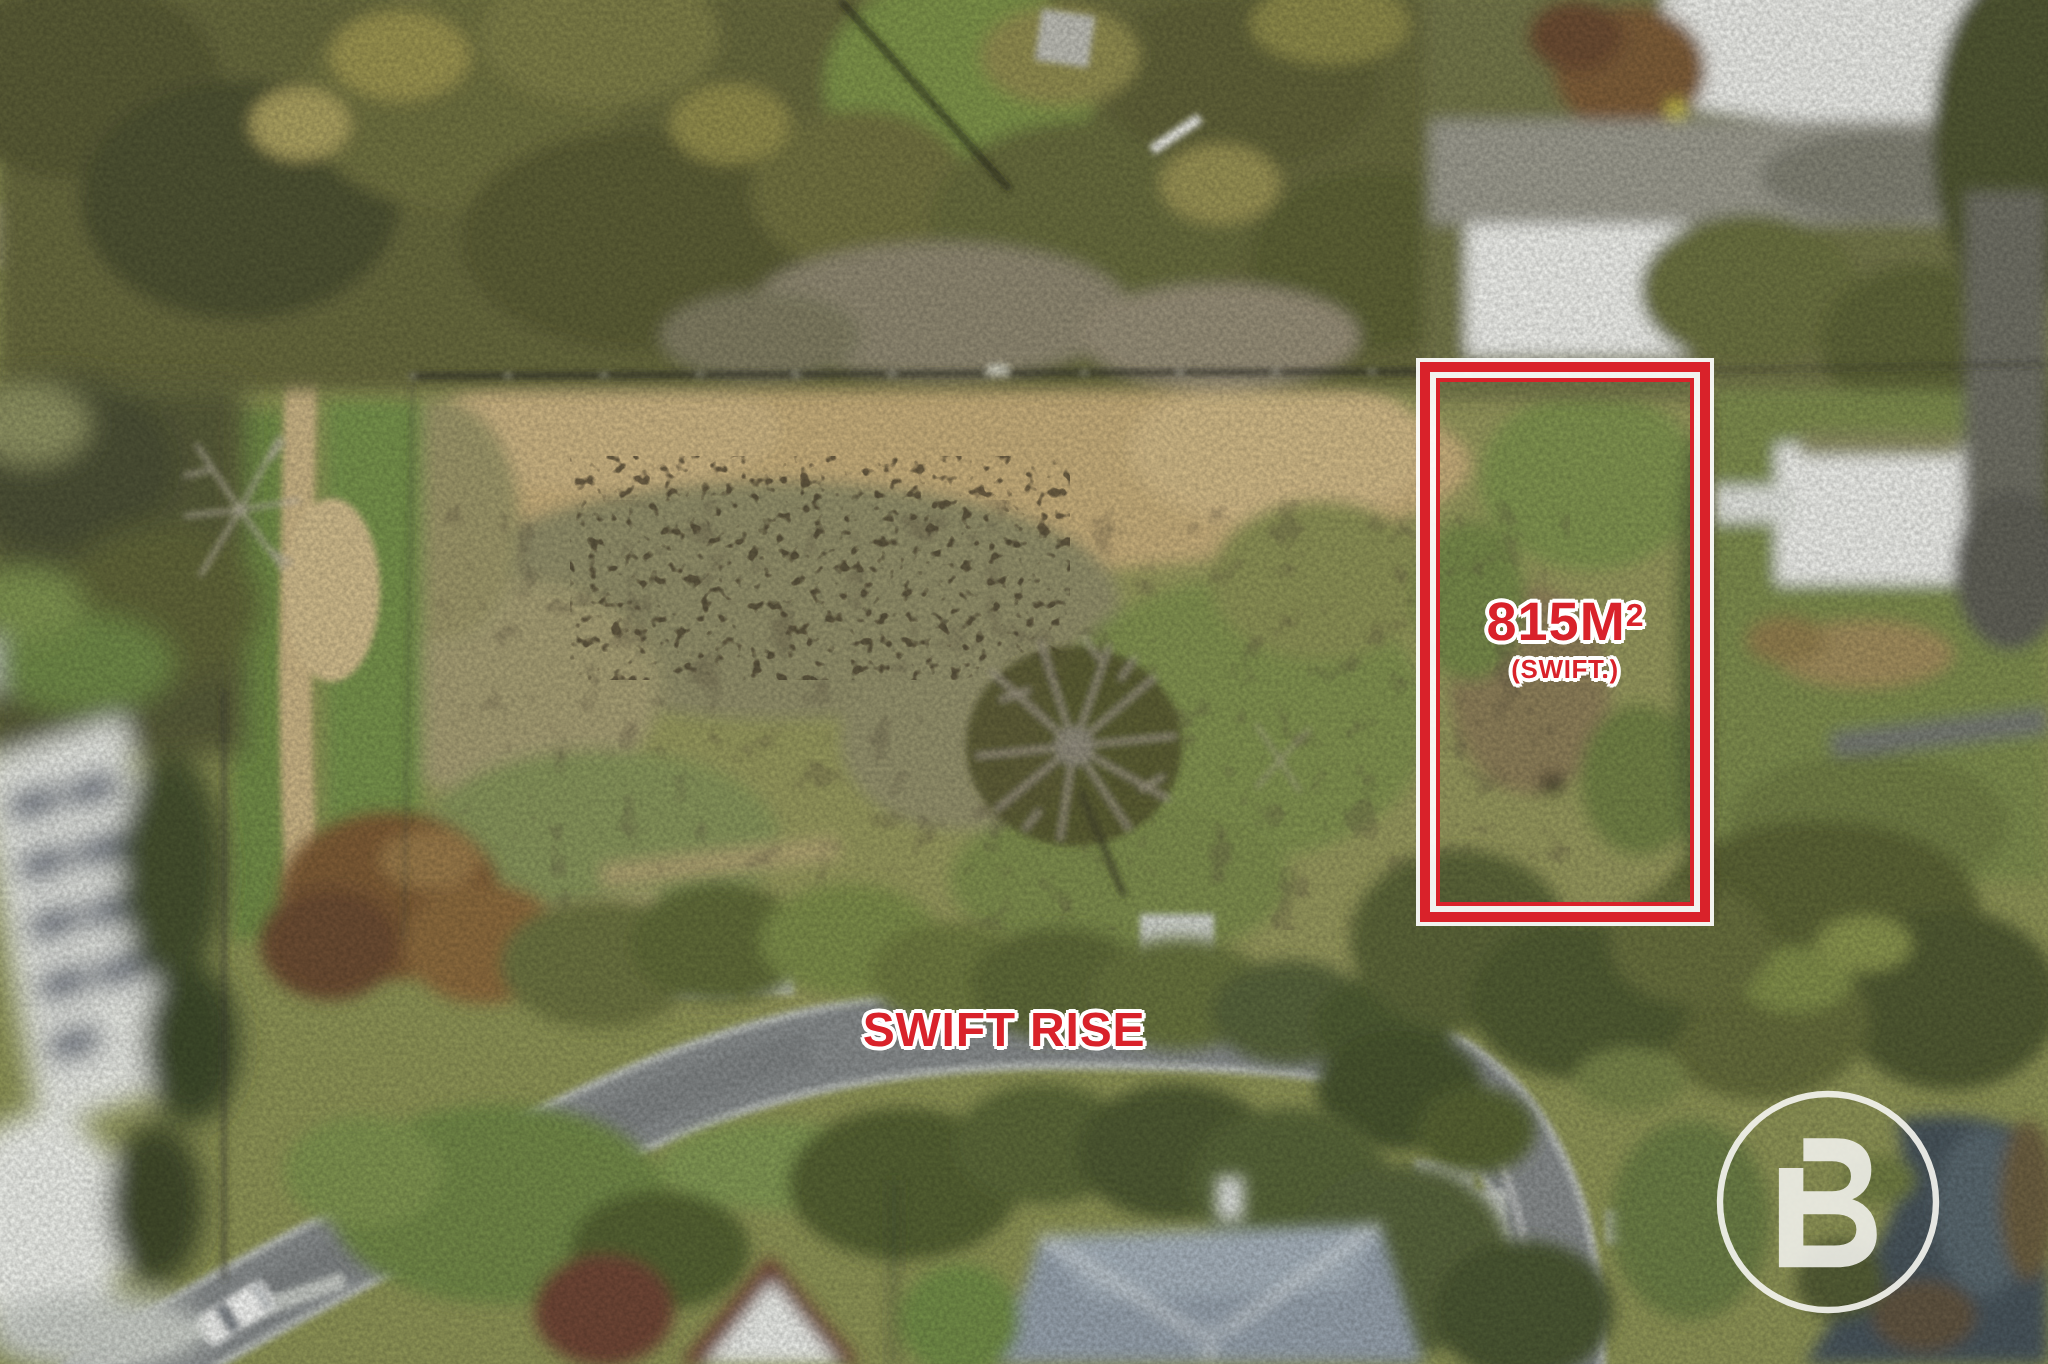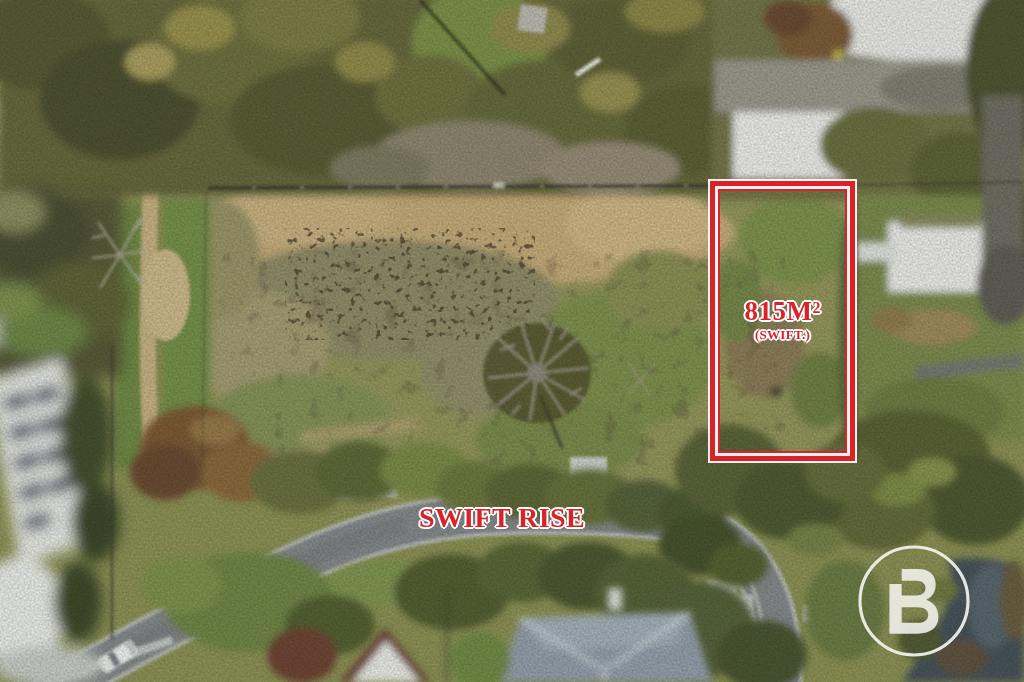--- a/index.html
+++ b/index.html
@@ -1,32 +1,32 @@
 <!DOCTYPE html>
 <html><head>
 <meta charset="utf-8">
 <style>
   html,body{margin:0;padding:0;background:#222;}
   #stage{position:relative;width:1024px;height:682px;overflow:hidden;
-         font-family:Liberation Serif, serif;background:#8b9155;}
+         font-family:Liberation Sans, sans-serif;background:#8b9155;}
   #scene{position:absolute;left:0;top:0;}
   .overlay{position:absolute;}
   
   #lot-box{left:710px;top:181px;width:145px;height:280px;box-sizing:border-box;
            border:5px solid #d9222a;box-shadow:0 0 0 2px rgba(255,255,255,.92);}
   #lot-box::before{content:"";position:absolute;inset:3px;border:2px solid #d9222a;
            box-shadow:0 0 0 3px rgba(255,255,255,.92);}
   .halo{color:#d9222a;font-weight:bold;text-align:center;line-height:1.05;
         text-shadow:-2px 0 0 #fff,2px 0 0 #fff,0 -2px 0 #fff,0 2px 0 #fff,
                     -1.4px -1.4px 0 #fff,1.4px -1.4px 0 #fff,-1.4px 1.4px 0 #fff,1.4px 1.4px 0 #fff;}
   #area-labels{left:710px;top:297px;width:145px;}
   #area-main{font-size:27px;letter-spacing:.5px;}
   #area-main sup{font-size:16px;vertical-align:7px;letter-spacing:0;}
   #area-note{font-size:13px;margin-top:3px;letter-spacing:.3px;}
-  #street-label{left:382px;top:503px;width:240px;font-size:28px;letter-spacing:.4px;}
+  #street-label{left:382px;top:503px;width:240px;font-size:24px;letter-spacing:.4px;}
   #logo{left:855px;top:542px;}
 </style>
 </head>
 <body>
 
 <div id="stage">
 
   <svg id="scene" width="1024" height="682" viewBox="0 0 1024 682" aria-hidden="true">
     <defs>
       <filter id="f3" x="-20%" y="-20%" width="140%" height="140%">

